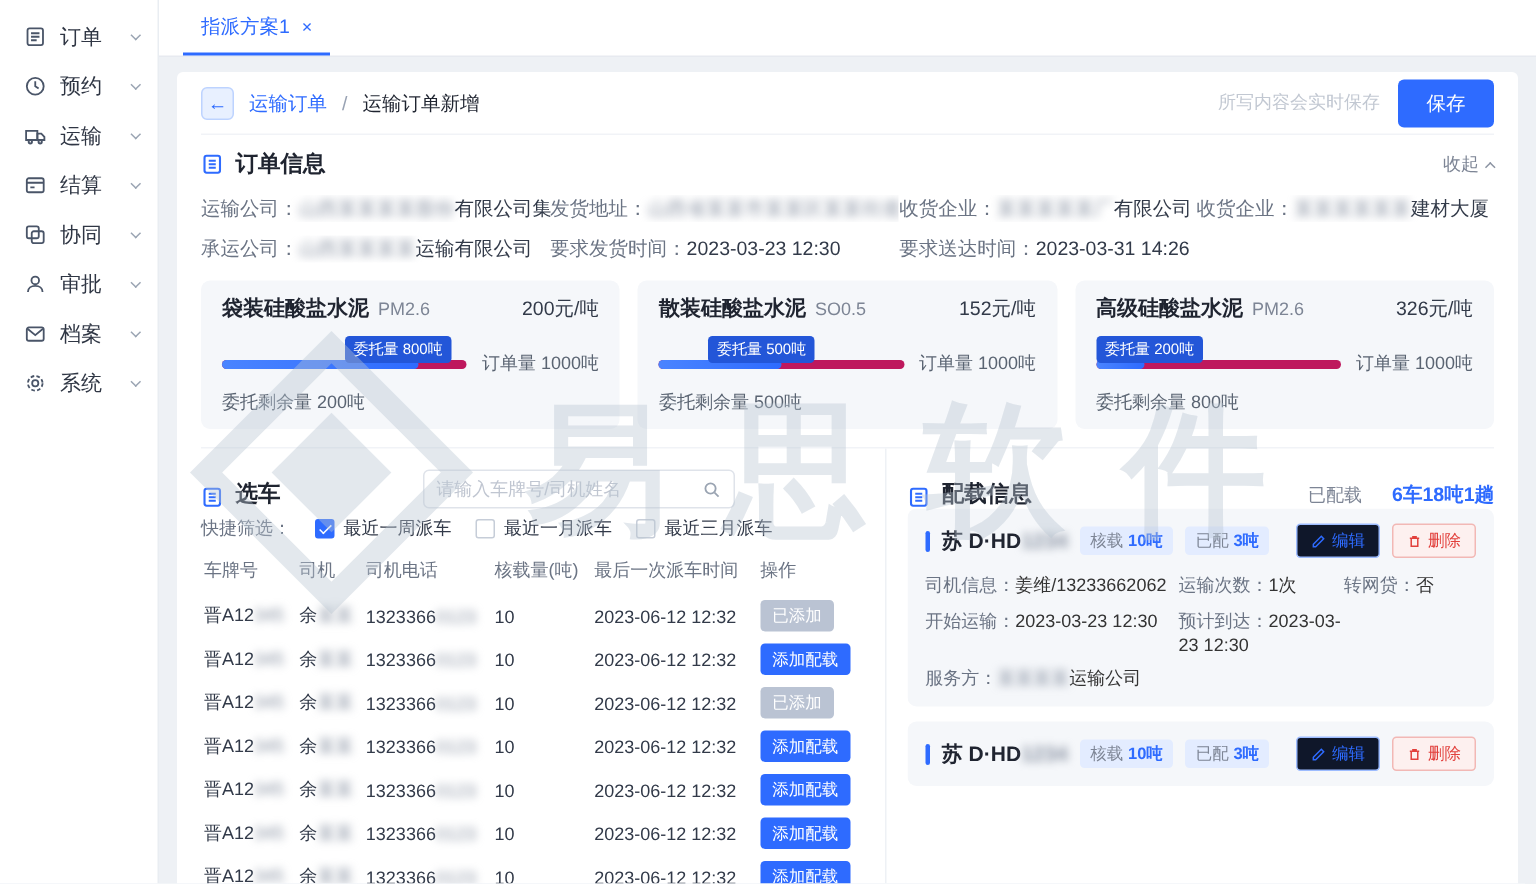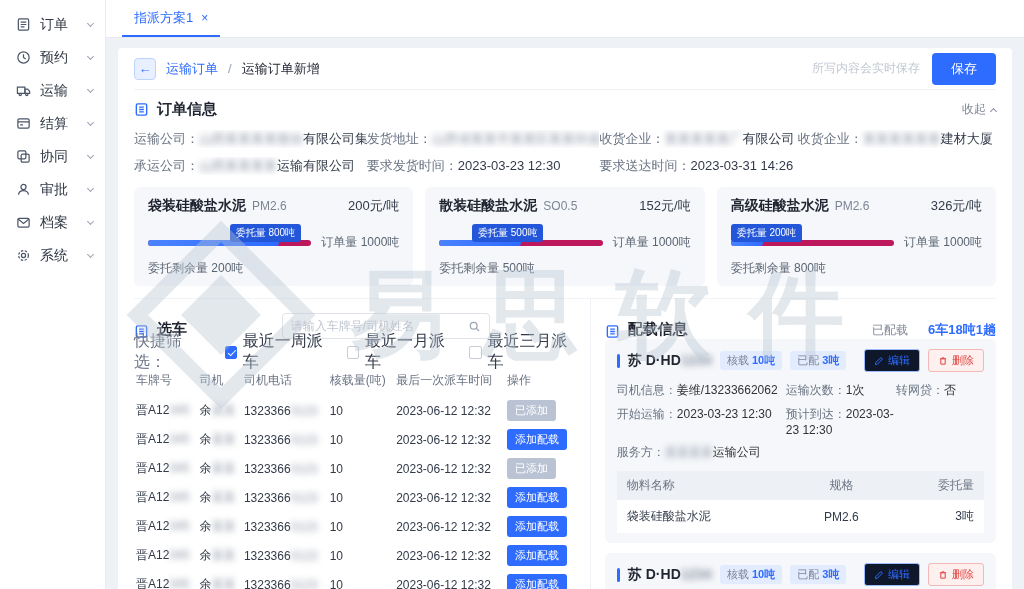--- a/index.html
+++ b/index.html
@@ -58,21 +58,21 @@
   
   .bottom{flex:1;display:flex;min-height:0;border-top:1px solid #f1f3f7}
   .panel-left{width:53%;padding-right:14px;border-right:1px solid #eef1f5;display:flex;flex-direction:column;min-width:0}
   .panel-right{flex:1;padding-left:14px;display:flex;flex-direction:column;min-width:0}
   .panel-hd{height:40px;display:flex;align-items:flex-end;gap:8px;flex:none}
 
   .search-box{margin-left:auto;margin-right:86px;width:208px;height:26px;border:1px solid #dfe3ea;border-radius:4px;display:flex;align-items:center;padding:0 8px;background:#fff}
   .search-box input{border:none;outline:none;flex:1;font-size:12px;color:#333;font-family:inherit;background:transparent}
   .search-box input::placeholder{color:#c0c6d1}
 
-  .filters{display:flex;align-items:center;gap:16px;font-size:16px;color:#6b7484;height:26px;flex:none}
+  .filters{display:flex;align-items:center;gap:16px;font-size:12px;color:#6b7484;height:26px;flex:none}
   .fcheck{display:flex;align-items:center;gap:6px;color:#323a49;cursor:pointer}
   .cb{width:13px;height:13px;border:1px solid #c6cdd8;border-radius:2px;background:#fff}
   .cb.on{background:#2e6bff;border-color:#2e6bff;position:relative}
   .cb.on::after{content:"";position:absolute;left:4px;top:1px;width:3px;height:7px;border:solid #fff;border-width:0 1.5px 1.5px 0;transform:rotate(45deg)}
 
   table.vtable{width:100%;border-collapse:collapse;font-size:12px}
   .vtable th{color:#6b7484;font-weight:normal;text-align:left;padding:7px 2px;white-space:nowrap}
   .vtable td{padding:4px 2px;color:#323a49;white-space:nowrap}
   .add-btn{background:#2e6bff;color:#fff;border:none;border-radius:3px;font-size:11px;padding:3px 8px;cursor:pointer;white-space:nowrap}
   .added-btn{background:#bac3d3;color:#fff;border:none;border-radius:3px;font-size:11px;padding:3px 8px;white-space:nowrap}
@@ -479,36 +479,20 @@
                 </div>
                 <div class="lc-info">
                   <span><span class="f-label">司机信息：</span><span>姜维/13233662062</span></span>
                   <span><span class="f-label">运输次数：</span><span>1次</span></span>
                   <span><span class="f-label">转网贷：</span><span>否</span></span>
                   <span><span class="f-label">开始运输：</span><span>2023-03-23 12:30</span></span>
                   <span><span class="f-label">预计到达：</span><span>2023-03-23 12:30</span></span>
                   <span></span>
                   <span><span class="f-label">服务方：</span><span class="blur">某某某某</span><span>运输公司</span></span>
                 </div>
-                <table class="mat-table">
-                  <thead>
-                    <tr>
-                    <th>物料名称</th>
-                    <th>规格</th>
-                    <th>委托量</th>
-                  </tr>
-                  </thead>
-                  <tbody>
-                    <tr>
-                    <td>袋装硅酸盐水泥</td>
-                    <td>PM2.6</td>
-                    <td>3吨</td>
-                  </tr>
-                  </tbody>
-                </table>
               </div>
 
               <div class="lcard">
                 <div class="lc-hd">
                   <span class="lc-bar"></span>
                   <span class="lc-plate"><span>苏 D·HD</span><span class="blur">1234</span></span>
                   <span class="pill"><span class="pl">核载</span> <span class="pv">10吨</span></span>
                   <span class="pill"><span class="pl">已配</span> <span class="pv">3吨</span></span>
                   <span class="lc-actions">
                     <button class="edit-btn">

